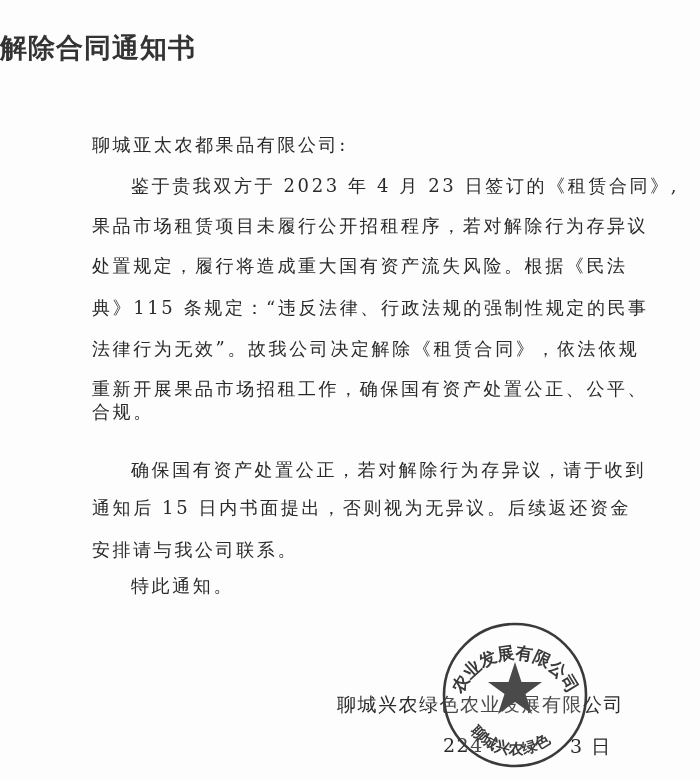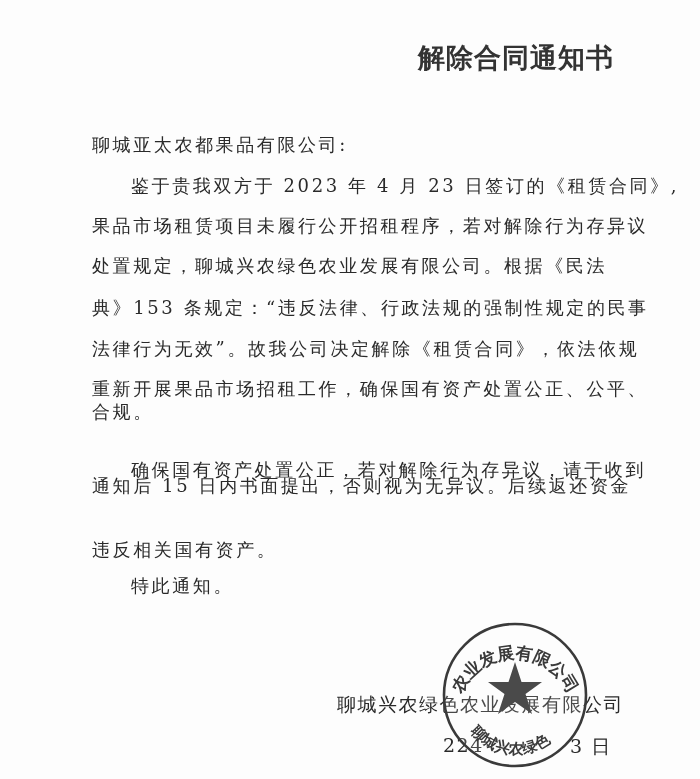--- a/index.html
+++ b/index.html
@@ -1,42 +1,42 @@
 <!DOCTYPE html>
 <html><head>
 <meta charset="utf-8">
 <style>
   html, body { margin:0; padding:0; }
   body { width:700px; height:779px; background:#fdfdfd; position:relative; overflow:hidden;
          font-family:"DejaVu Serif","Liberation Serif",serif; color:#2a2a2a; }
-  .title { position:absolute; top:40px; left:0; width:614px; text-align:right;
+  .title { position:absolute; top:30px; left:0; width:614px; text-align:left;
            font-size:27px; font-weight:bold; letter-spacing:1px; color:#333; }
   .line { position:absolute; left:92px; font-size:18px; white-space:nowrap; letter-spacing:2.6px; line-height:24px; }
   .indent { left:131px; }
   .sig { position:absolute; font-size:19px; white-space:nowrap; letter-spacing:1.5px; }
   .stamp { position:absolute; left:440px; top:620px; width:150px; height:150px; }
 </style>
 </head>
 <body>
 
 <div class="title">解除合同通知书</div>
 
 <div class="line" style="top:133px">聊城亚太农都果品有限公司:</div>
 
 <div class="line indent" style="top:174px">鉴于贵我双方于 2023 年 4 月 23 日签订的《租赁合同》,</div>
 <div class="line" style="top:214px">果品市场租赁项目未履行公开招租程序，若对解除行为存异议</div>
-<div class="line" style="top:254px">处置规定，聊城兴农绿色农业发展有限公司。根据《民法</div>
-<div class="line" style="top:296px">典》153 条规定：“违反法律、行政法规的强制性规定的民事</div>
+<div class="line" style="top:254px">处置规定，履行将造成重大国有资产流失风险。根据《民法</div>
+<div class="line" style="top:296px">典》115 条规定：“违反法律、行政法规的强制性规定的民事</div>
 <div class="line" style="top:337px">法律行为无效”。故我公司决定解除《租赁合同》，依法依规</div>
 <div class="line" style="top:377px">重新开展果品市场招租工作，确保国有资产处置公正、公平、</div>
 <div class="line" style="top:400px">合规。</div>
 
 <div class="line indent" style="top:458px">确保国有资产处置公正，若对解除行为存异议，请于收到</div>
-<div class="line" style="top:474px">通知后 15 日内书面提出，否则视为无异议。后续返还资金</div>
-<div class="line" style="top:538px">违反相关国有资产。</div>
+<div class="line" style="top:496px">通知后 15 日内书面提出，否则视为无异议。后续返还资金</div>
+<div class="line" style="top:538px">安排请与我公司联系。</div>
 
 <div class="line indent" style="top:574px">特此通知。</div>
 
 <div class="sig" style="left:337px; top:692px">聊城兴农绿色农业发展有限公司</div>
 <div class="sig" style="left:443px; top:734px">224</div>
 <div class="sig" style="left:570px; top:734px">3 日</div>
 
 <svg class="stamp" viewBox="0 0 150 150">
   <defs>
     <path id="arcTop" d="M 18 86 A 58 58 0 0 1 132 86"></path>

